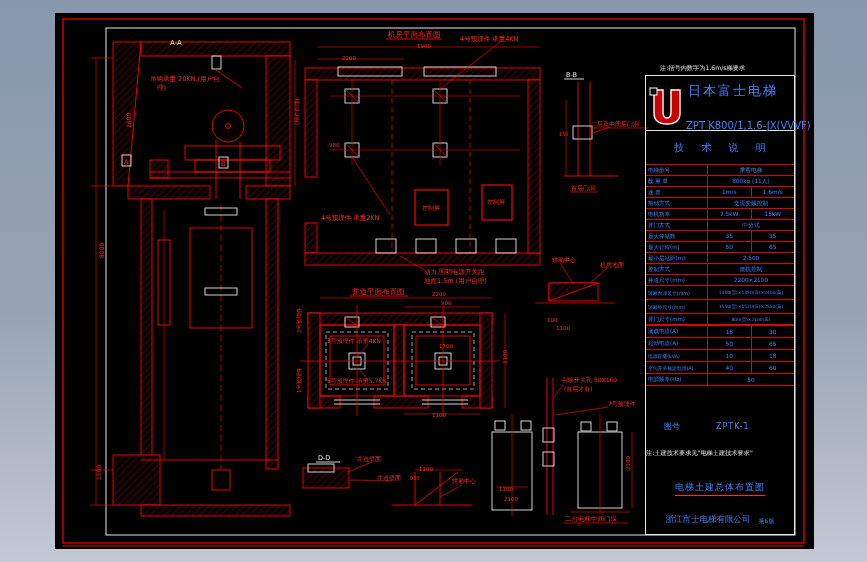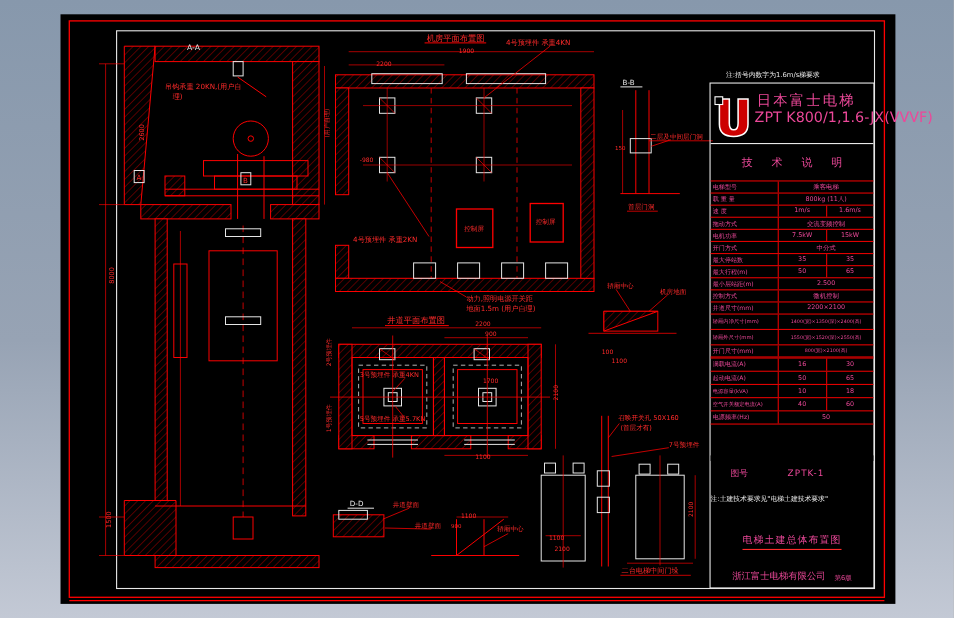--- a/index.html
+++ b/index.html
@@ -5,38 +5,38 @@
   html,body{margin:0;padding:0;}
   body{
     width:867px;height:562px;position:relative;overflow:hidden;
     background:linear-gradient(180deg,#8798ac 0%,#97a3b4 55%,#c3c9d5 100%);
     font-family:"DejaVu Sans",sans-serif;
   }
   svg.cad{position:absolute;left:0;top:0;}
   #labels text{font-family:"DejaVu Sans",sans-serif;}
   
   .tb{position:absolute;left:645px;top:75px;width:150px;height:460px;
-      border:1px solid #e8e8e8;box-sizing:border-box;color:#ec4899;}
+      border:1px solid #e8e8e8;box-sizing:border-box;color:#3b82f6;}
   .tb-head{height:55px;border-bottom:1px solid #e8e8e8;position:relative;box-sizing:border-box;}
   .brand{position:absolute;left:42px;top:6px;font-size:13px;letter-spacing:2px;white-space:nowrap;}
-  .model{position:absolute;left:40px;top:24px;font-size:13px;white-space:nowrap;}
+  .model{position:absolute;left:40px;top:44px;font-size:10px;white-space:nowrap;}
   .logo{position:absolute;left:3px;top:11px;}
   .tb-tech{height:33px;display:flex;align-items:center;justify-content:center;
            font-size:10px;letter-spacing:7px;box-sizing:border-box;padding-left:7px;}
   .ttable{box-sizing:border-box;border-top:1px solid #e00000;}
   .trow{display:flex;box-sizing:border-box;border-bottom:1px solid #e00000;align-items:stretch;}
   .tlabel{width:62px;box-sizing:border-box;border-right:1px solid #e00000;
           font-size:5.5px;display:flex;align-items:center;padding-left:2px;white-space:nowrap;overflow:hidden;}
   .tval{flex:1;box-sizing:border-box;font-size:5.8px;display:flex;align-items:center;
         justify-content:center;text-align:center;white-space:nowrap;overflow:visible;}
   .tval + .tval{border-left:1px solid #e00000;}
   .tb-volt{height:52px;display:flex;align-items:center;justify-content:center;
            font-size:10.5px;letter-spacing:2px;}
   .tb-gap{height:28px;}
-  .doc{height:71px;border-top:5px solid #000000;box-sizing:border-box;}
+  .doc{height:71px;border-top:1px solid #000000;box-sizing:border-box;}
   .doc-row1{height:22px;display:flex;align-items:center;font-size:8px;}
   .doc-row1 .dn{margin-left:18px;}
   .doc-row1 .dv{margin-left:36px;letter-spacing:1px;}
   .doc-title{height:23px;display:flex;align-items:center;justify-content:center;font-size:9px;margin-top:40px;}
   .doc-title span{border-bottom:1px solid #ff2a2a;padding-bottom:1px;letter-spacing:1px;}
   .doc-row3{height:26px;display:flex;align-items:flex-end;justify-content:center;font-size:8.5px;gap:8px;}
   .doc-row3 .ed{font-size:6px;}
 </style>
 </head>
 <body>

